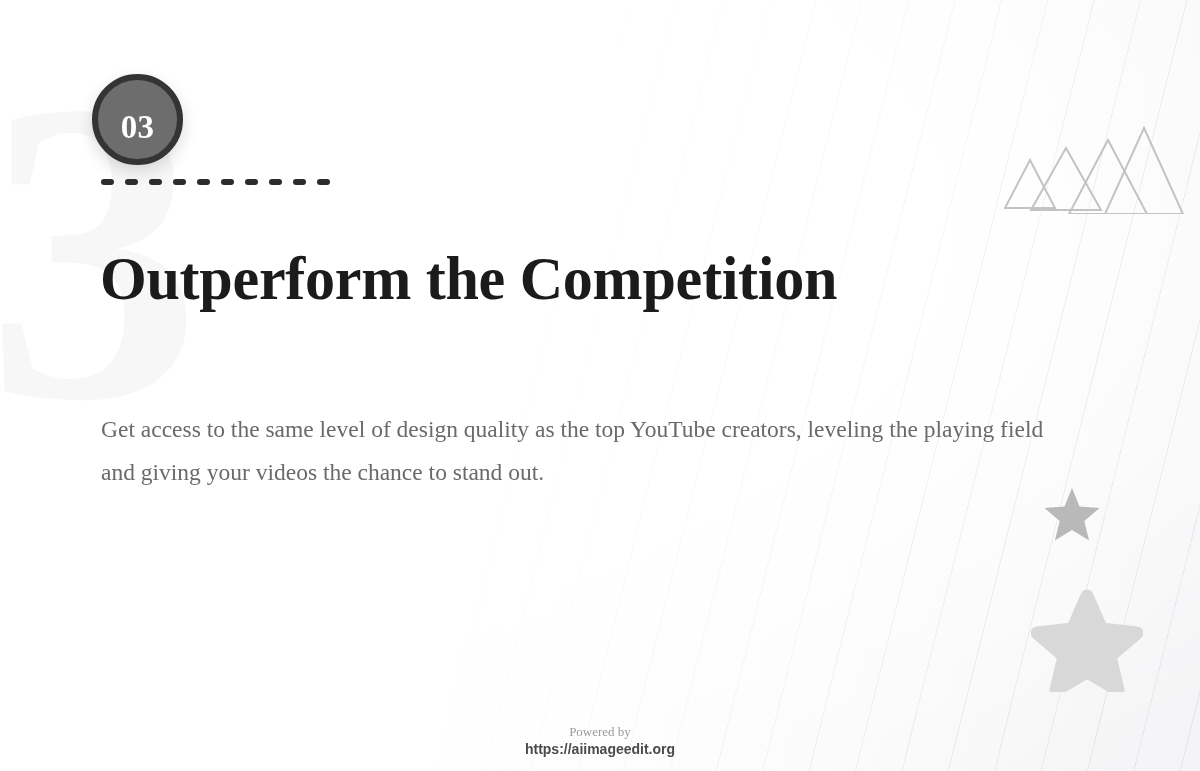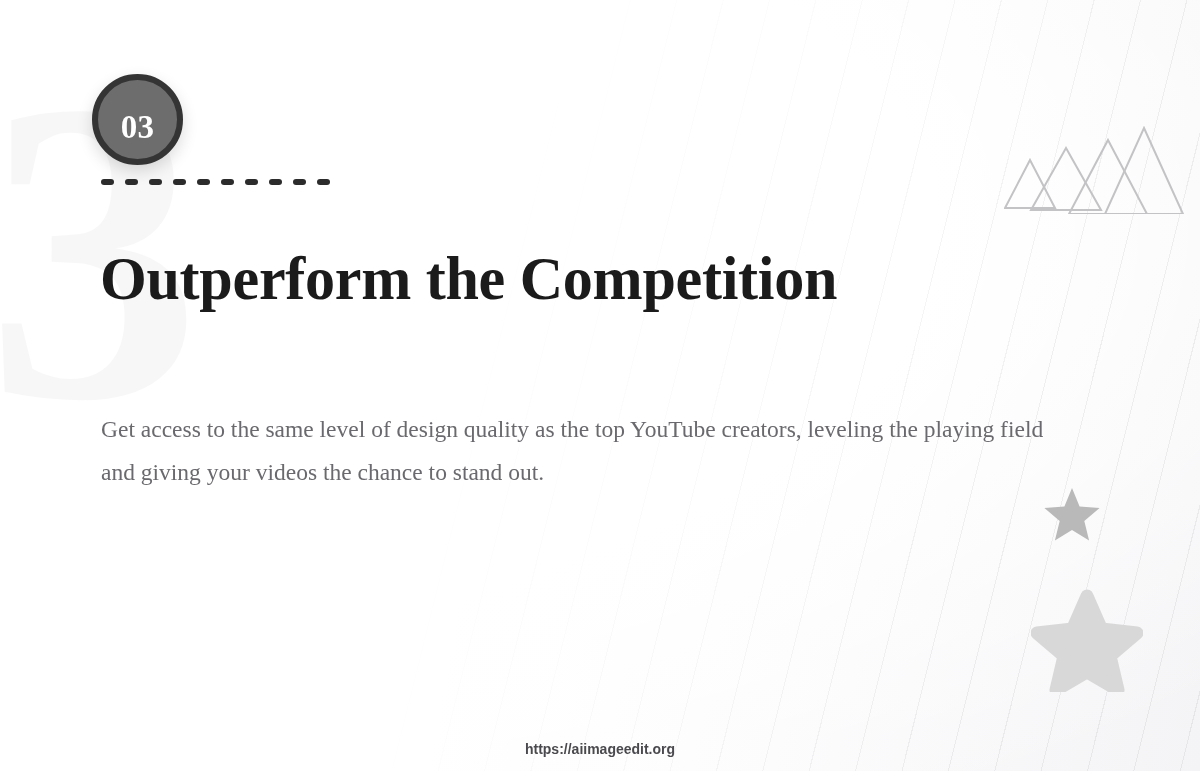--- a/index.html
+++ b/index.html
@@ -216,16 +216,17 @@
     <span class="dash"></span>
     <span class="dash"></span>
     <span class="dash"></span>
   </div>
 
   <h1 class="title">Outperform the Competition</h1>
 
   <p class="body-text">Get access to the same level of design quality as the top YouTube creators, leveling the playing field and giving your videos the chance to stand out.</p>
 
   <div class="footer">
+    <div class="footer-powered">Powered by</div>
     <div class="footer-url">https://aiimageedit.org</div>
   </div>
 
 </div>
 
 </body></html>

